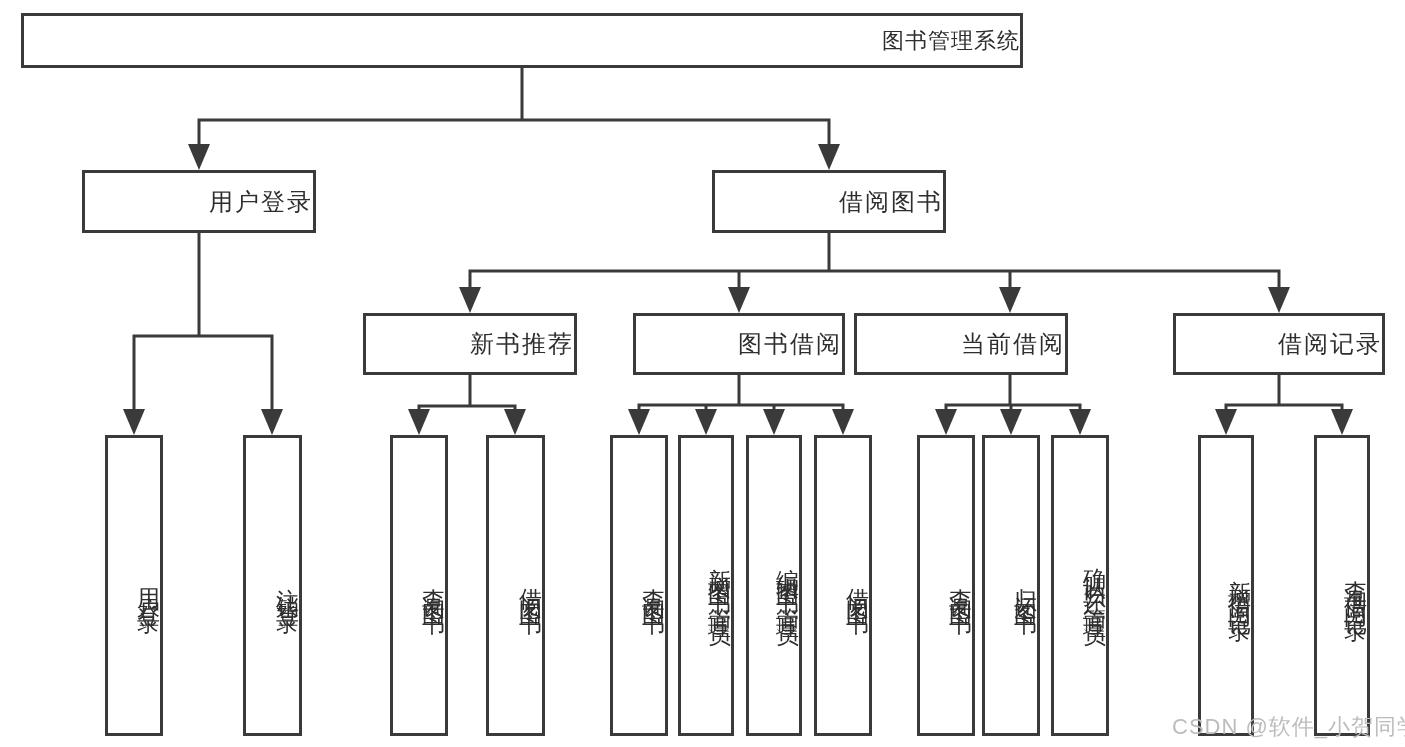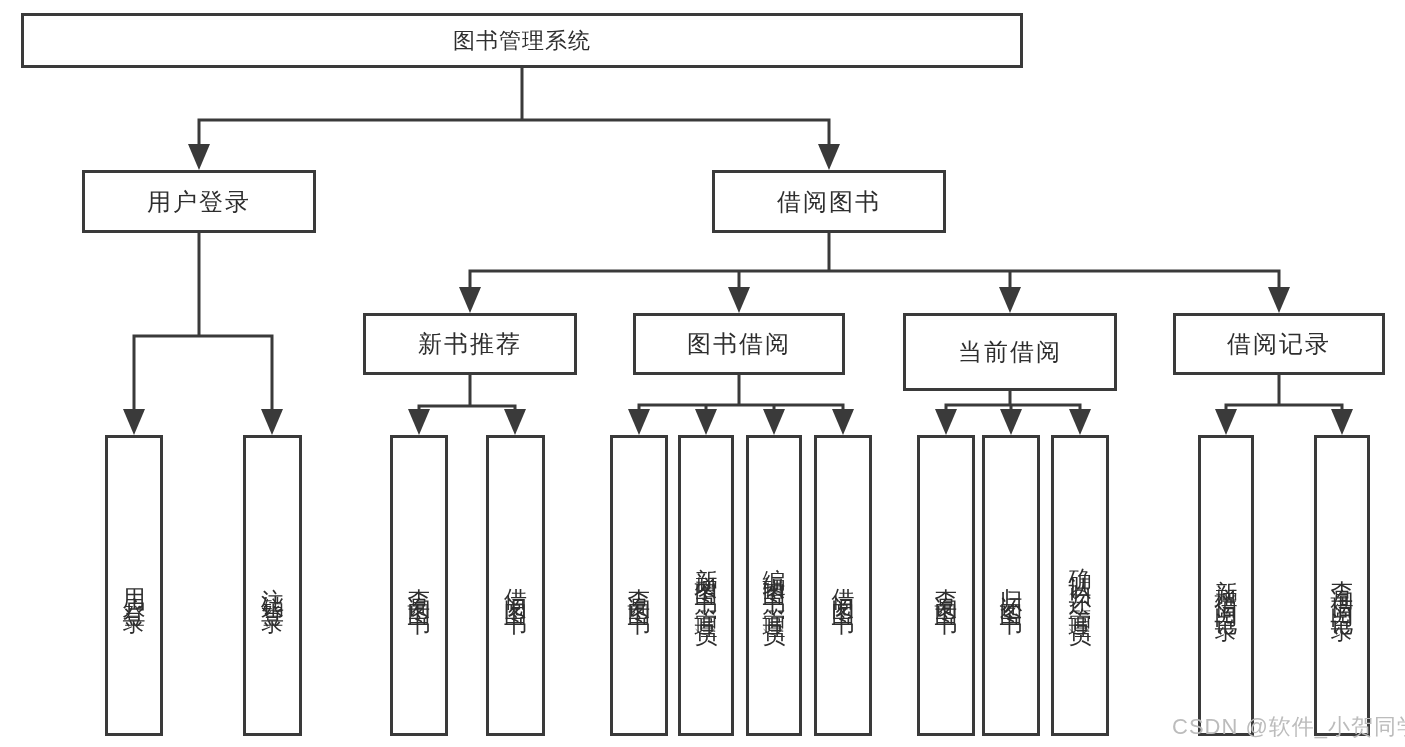--- a/index.html
+++ b/index.html
@@ -23,21 +23,21 @@
   }
   .connector { position: absolute; left: 0; top: 0; z-index: 1; }
   .connector path { stroke: var(--line); stroke-width: 3; fill: none; }
   .connector polygon { fill: var(--line); stroke: none; }
   .node {
     position: absolute;
     background: var(--box-background);
     border: 3px solid var(--line);
     display: flex;
     align-items: center;
-    justify-content: center;
+    justify-content: flex-end;
     z-index: 2;
     color: var(--text);
   }
   .h-label {
     font-size: 24px;
     letter-spacing: 2px;
     color: var(--text);
     white-space: nowrap;
   }
   .root-label { font-size: 22px; letter-spacing: 1px; }
@@ -105,21 +105,21 @@
   <div class="node" style="left:712px; top:170px; width:234px; height:63px;">
     <span class="h-label">借阅图书</span>
   </div>
 
   <div class="node" style="left:363px; top:313px; width:214px; height:62px;">
     <span class="h-label">新书推荐</span>
   </div>
   <div class="node" style="left:633px; top:313px; width:212px; height:62px;">
     <span class="h-label">图书借阅</span>
   </div>
-  <div class="node" style="left:903px; top:313px; width:214px; height:78px;">
+  <div class="node" style="left:854px; top:313px; width:214px; height:62px;">
     <span class="h-label">当前借阅</span>
   </div>
   <div class="node" style="left:1173px; top:313px; width:212px; height:62px;">
     <span class="h-label">借阅记录</span>
   </div>
 
   <div class="node leaf" style="left:105px; width:58px;">
     <span class="v-label">用户登录</span>
   </div>
   <div class="node leaf" style="left:243px; width:59px;">

